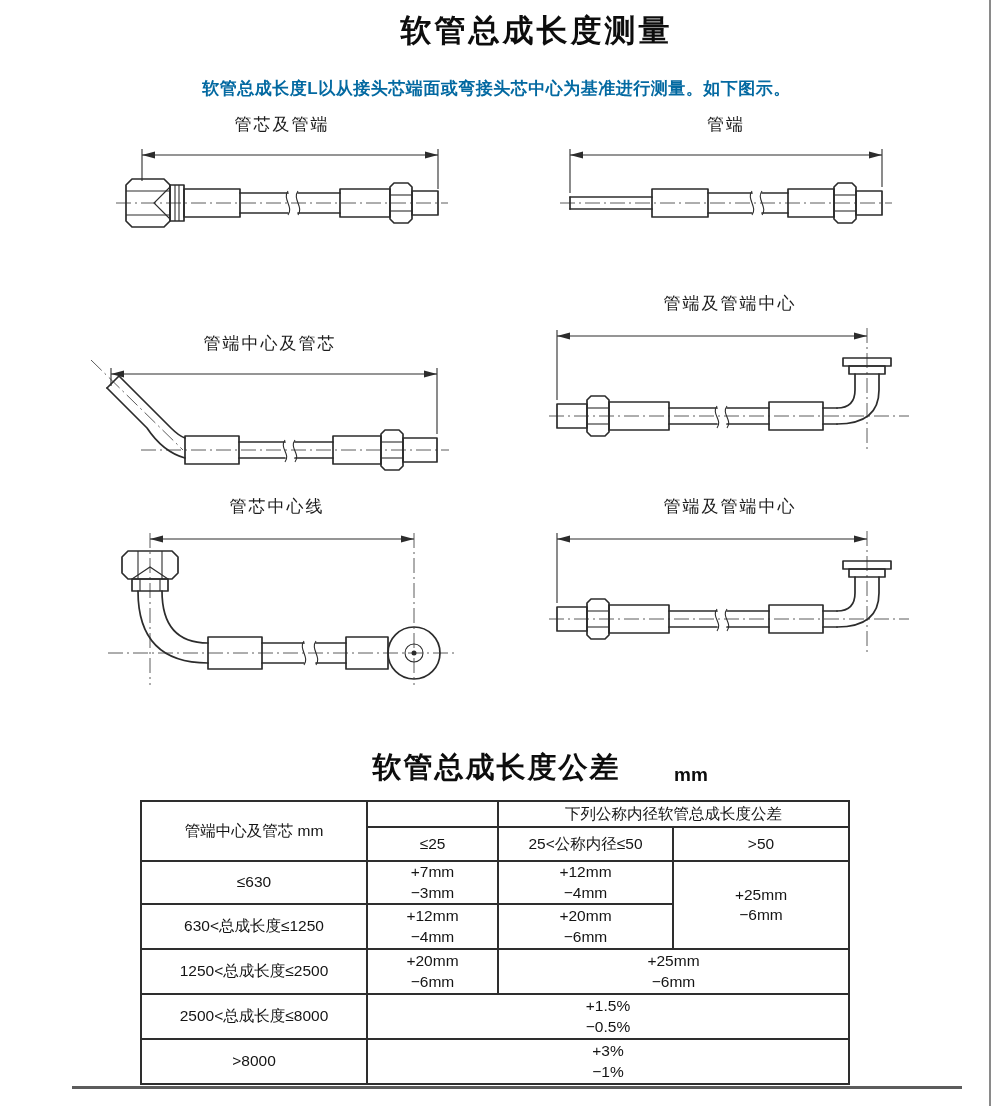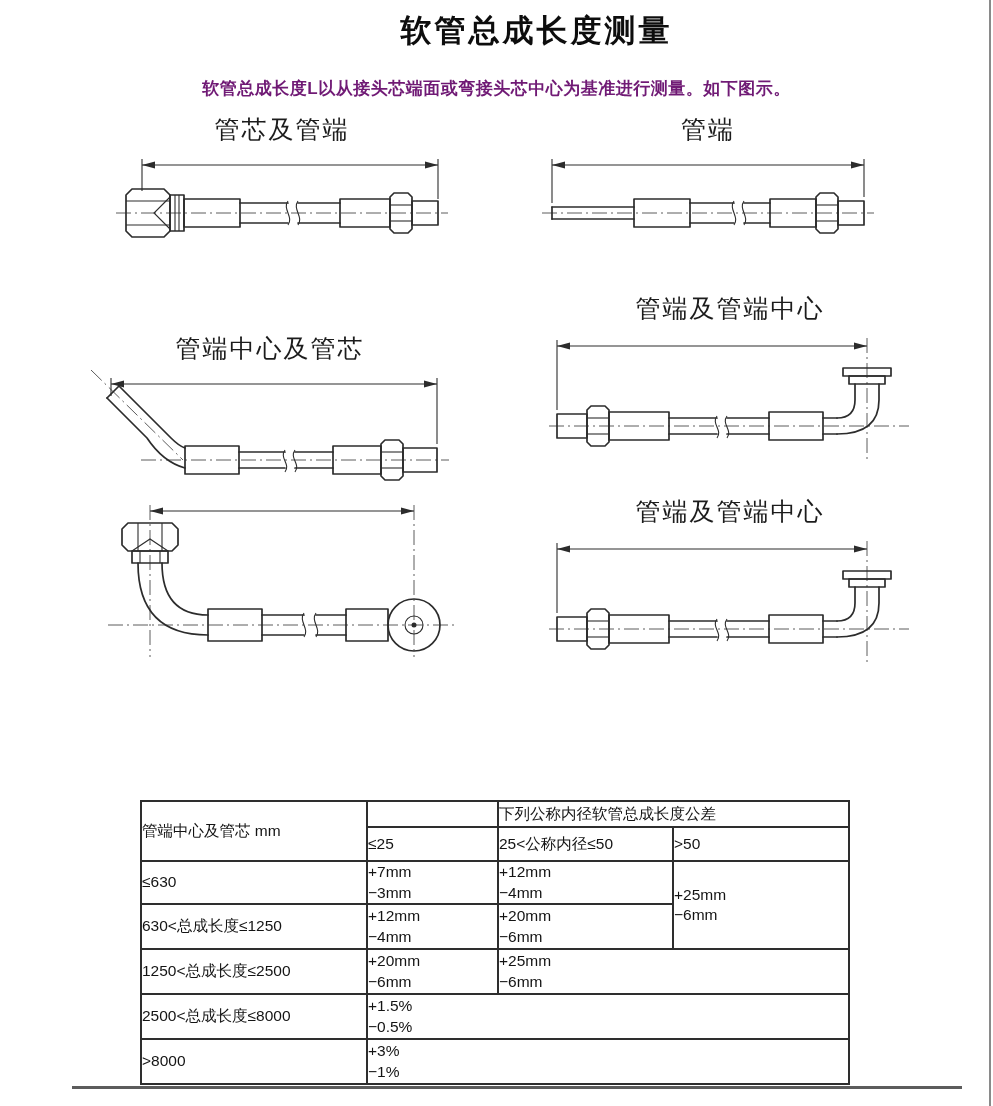--- a/index.html
+++ b/index.html
@@ -6,40 +6,40 @@
   .page {
     position:relative; width:993px; height:1106px; background:#fff;
     font-family:"Liberation Sans", sans-serif; color:#111; overflow:hidden;
   }
   .title {
     position:absolute; top:10px; left:0; width:100%;
     text-align:center; font-size:31px; font-weight:800; letter-spacing:3px; color:#0d0d0d;margin-left:40px;
   }
   .intro {
     position:absolute; top:77px; left:0; width:100%;
-    text-align:center; font-size:17px; font-weight:600; letter-spacing:0.5px; color:#701a75;
+    text-align:center; font-size:17px; font-weight:600; letter-spacing:0.5px; color:#0369a1;
   }
   .fig { position:absolute; }
   .fig .lbl {
     text-align:center; font-family:"Liberation Serif", serif;
-    font-size:25px; letter-spacing:2px; color:#1c1c1c; margin-bottom:5px; white-space:nowrap;
+    font-size:17px; letter-spacing:2px; color:#1c1c1c; margin-bottom:5px; white-space:nowrap;
   }
   svg .ln { fill:none; stroke:#2c2c2c; stroke-width:1.7; stroke-linejoin:round; stroke-linecap:round; }
   svg .tn { fill:none; stroke:#2c2c2c; stroke-width:1.1; }
   svg .cl { fill:none; stroke:#4a4a4a; stroke-width:0.9; stroke-dasharray:15 4 2 4; }
   svg .dm { stroke:#2c2c2c; stroke-width:1.1; }
   svg .ar { fill:#2c2c2c; stroke:none; }
 
   .tbl-head { position:absolute; top:748px; left:0; width:100%; height:44px; }
   .tbl-title { text-align:center; font-size:29px; font-weight:800; letter-spacing:2px; color:#0d0d0d; }
   .tbl-unit { position:absolute; top:16px; left:674px; font-size:19px; font-weight:700; color:#0d0d0d; }
 
   table.tol { position:absolute; left:140px; top:800px; border-collapse:collapse; table-layout:fixed; }
   table.tol td {
-    border:2px solid #2e2e2e; vertical-align:middle;
+    border:2px solid #2e2e2e; text-align:center; vertical-align:middle;
     font-size:15.5px; color:#141414; padding:0; line-height:1.3;
   }
   tr.hr1 { height:26px; }
   tr.hr2 { height:34px;margin-top:16px; }
   tr.dr1 { height:43px; }
   tr.dr  { height:45px;margin-left:21px; }
 
   .edge-right { position:absolute; left:989px; top:0; width:2px; height:1106px; background:#8a8a8a; }
   .edge-bottom { position:absolute; left:72px; top:1086px; width:890px; height:3px; background:#5c5c5c; }
 </style>
@@ -75,21 +75,21 @@
       <line class="ln" x1="186" y1="52" x2="228" y2="52"></line>
       <line class="ln" x1="186" y1="72" x2="228" y2="72"></line>
       <rect class="ln" x="228" y="48" width="50" height="28"></rect>
       <path class="ln" d="M282,42 L296,42 L300,46 L300,78 L296,82 L282,82 L278,78 L278,46 Z"></path>
       <line class="tn" x1="278" y1="54" x2="300" y2="54"></line>
       <line class="tn" x1="278" y1="70" x2="300" y2="70"></line>
       <rect class="ln" x="300" y="50" width="26" height="24"></rect>
     </svg>
   </div>
 
-  <div class="fig" style="left:538px; top:113px; width:340px;">
+  <div class="fig" style="left:556px; top:113px; width:340px;">
     <div class="lbl">管端</div>
     <svg width="340" height="100" viewBox="0 0 340 100">
       <line class="cl" x1="4" y1="62" x2="336" y2="62"></line>
       <line class="dm" x1="14" y1="8" x2="14" y2="52"></line>
       <line class="dm" x1="326" y1="8" x2="326" y2="46"></line>
       <line class="dm" x1="14" y1="14" x2="326" y2="14"></line>
       <polygon class="ar" points="14,14 27,10.5 27,17.5"></polygon>
       <polygon class="ar" points="326,14 313,10.5 313,17.5"></polygon>
       <line class="ln" x1="14" y1="56" x2="96" y2="56"></line>
       <line class="ln" x1="14" y1="68" x2="96" y2="68"></line>
@@ -161,20 +161,21 @@
       <line class="ln" x1="278" y1="88" x2="292" y2="88"></line>
       <line class="ln" x1="278" y1="104" x2="292" y2="104"></line>
       <path class="ln" d="M292,88 Q310,88 310,70 L310,54"></path>
       <path class="ln" d="M292,104 Q334,104 334,70 L334,54"></path>
       <rect class="ln" x="304" y="46" width="36" height="8"></rect>
       <rect class="ln" x="298" y="38" width="48" height="8"></rect>
     </svg>
   </div>
 
   <div class="fig" style="left:92px; top:495px; width:370px;">
+    <div class="lbl">管芯中心线</div>
     <svg width="370" height="170" viewBox="0 0 370 170">
       <line class="cl" x1="16" y1="130" x2="364" y2="130"></line>
       <line class="cl" x1="58" y1="10" x2="58" y2="162"></line>
       <line class="cl" x1="322" y1="10" x2="322" y2="162"></line>
       <line class="dm" x1="58" y1="16" x2="322" y2="16"></line>
       <polygon class="ar" points="58,16 71,12.5 71,19.5"></polygon>
       <polygon class="ar" points="322,16 309,12.5 309,19.5"></polygon>
       <path class="ln" d="M36,28 L80,28 L86,34 L86,50 L80,56 L36,56 L30,50 L30,34 Z"></path>
       <line class="tn" x1="46" y1="28" x2="46" y2="56"></line>
       <line class="tn" x1="70" y1="28" x2="70" y2="56"></line>
@@ -221,20 +222,24 @@
       <rect class="ln" x="224" y="82" width="54" height="28"></rect>
       <line class="ln" x1="278" y1="88" x2="292" y2="88"></line>
       <line class="ln" x1="278" y1="104" x2="292" y2="104"></line>
       <path class="ln" d="M292,88 Q310,88 310,70 L310,54"></path>
       <path class="ln" d="M292,104 Q334,104 334,70 L334,54"></path>
       <rect class="ln" x="304" y="46" width="36" height="8"></rect>
       <rect class="ln" x="298" y="38" width="48" height="8"></rect>
     </svg>
   </div>
 
+  <div class="tbl-head">
+    <div class="tbl-title">软管总成长度公差</div>
+    <div class="tbl-unit">mm</div>
+  </div>
 
   <table class="tol">
     <colgroup>
       <col style="width:226px">
         <col style="width:131px">
         <col style="width:175px">
         <col style="width:176px">
     </colgroup>
     <tbody>
       <tr class="hr1">

